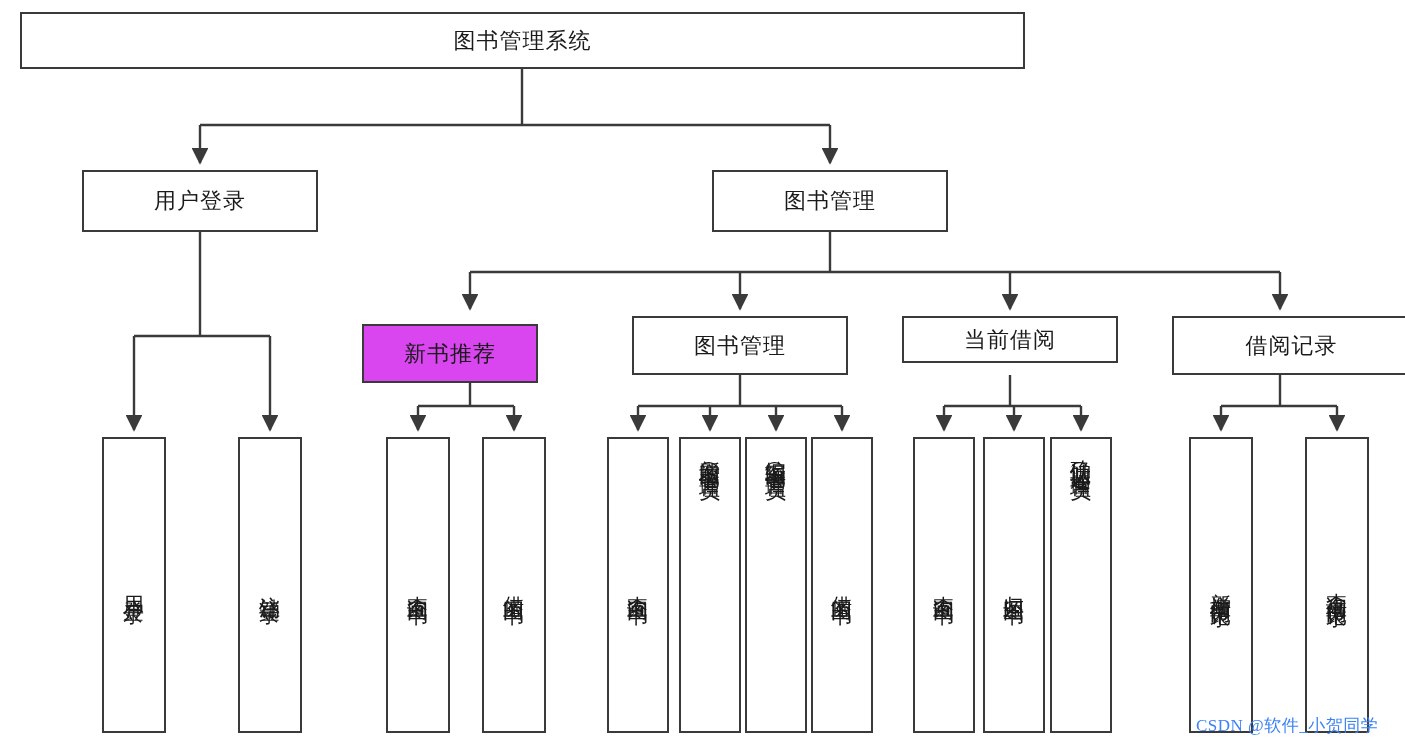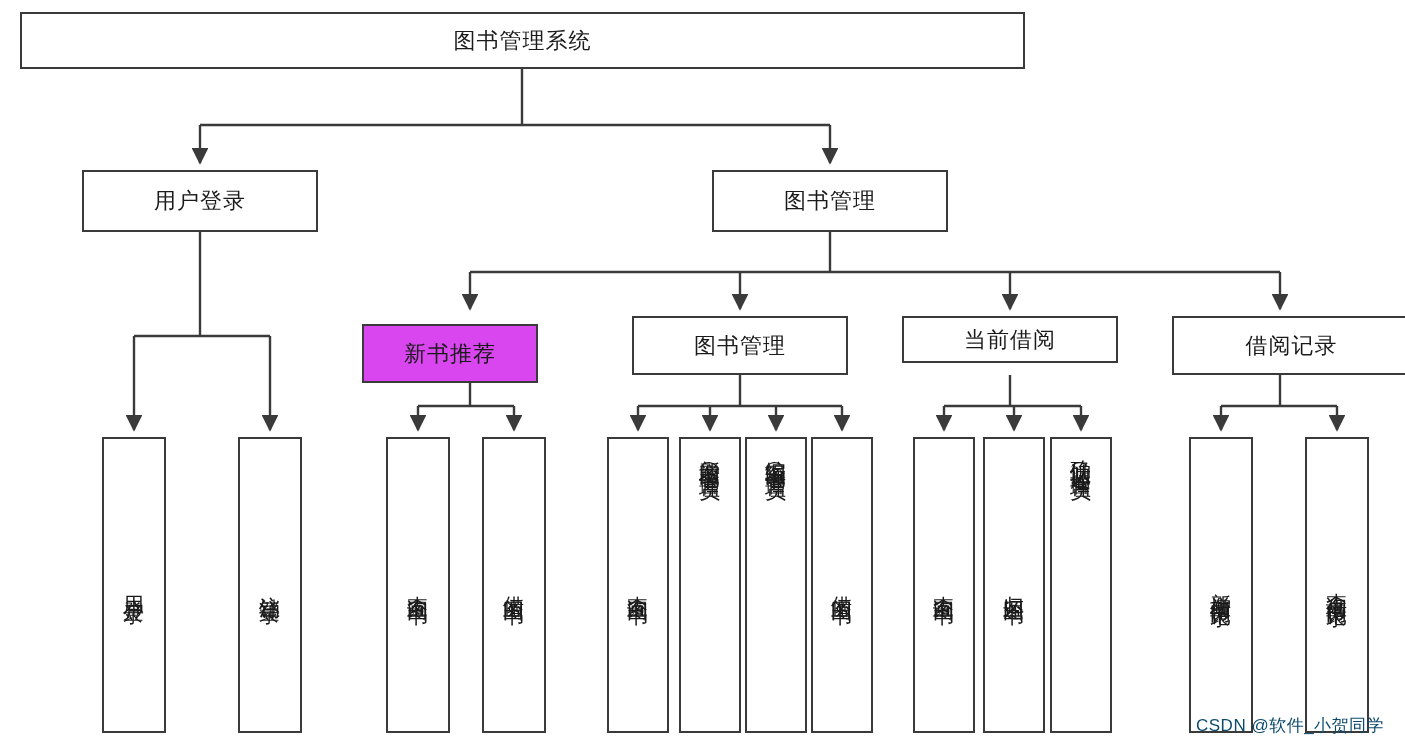--- a/index.html
+++ b/index.html
@@ -178,15 +178,15 @@
   <div class="node vert top-aligned" id="node-leaf-10" style="left: 1050px; top: 437px; width: 62px; height: 296px; border-color: rgb(58, 58, 58); background: rgb(255, 255, 255); color: rgb(26, 26, 26);">
     <span class="node-label">确认归还（管理员）</span>
   </div>
   <div class="node vert" id="node-leaf-11" style="left: 1189px; top: 437px; width: 64px; height: 296px; border-color: rgb(58, 58, 58); background: rgb(255, 255, 255); color: rgb(26, 26, 26);">
     <span class="node-label">新增借阅记录</span>
   </div>
   <div class="node vert" id="node-leaf-12" style="left: 1305px; top: 437px; width: 64px; height: 296px; border-color: rgb(58, 58, 58); background: rgb(255, 255, 255); color: rgb(26, 26, 26);">
     <span class="node-label">查询借阅记录</span>
   </div>
 
-  <div class="watermark" id="watermark" style="left: 1196px; top: 714px; color: #0c4a6e;">CSDN @软件_小贺同学</div>
+  <div class="watermark" id="watermark" style="left: 1196px; top: 714px; color: #3b82f6; font-family: Liberation Serif, serif;">CSDN @软件_小贺同学</div>
 
 </div>
 
 </body></html>

